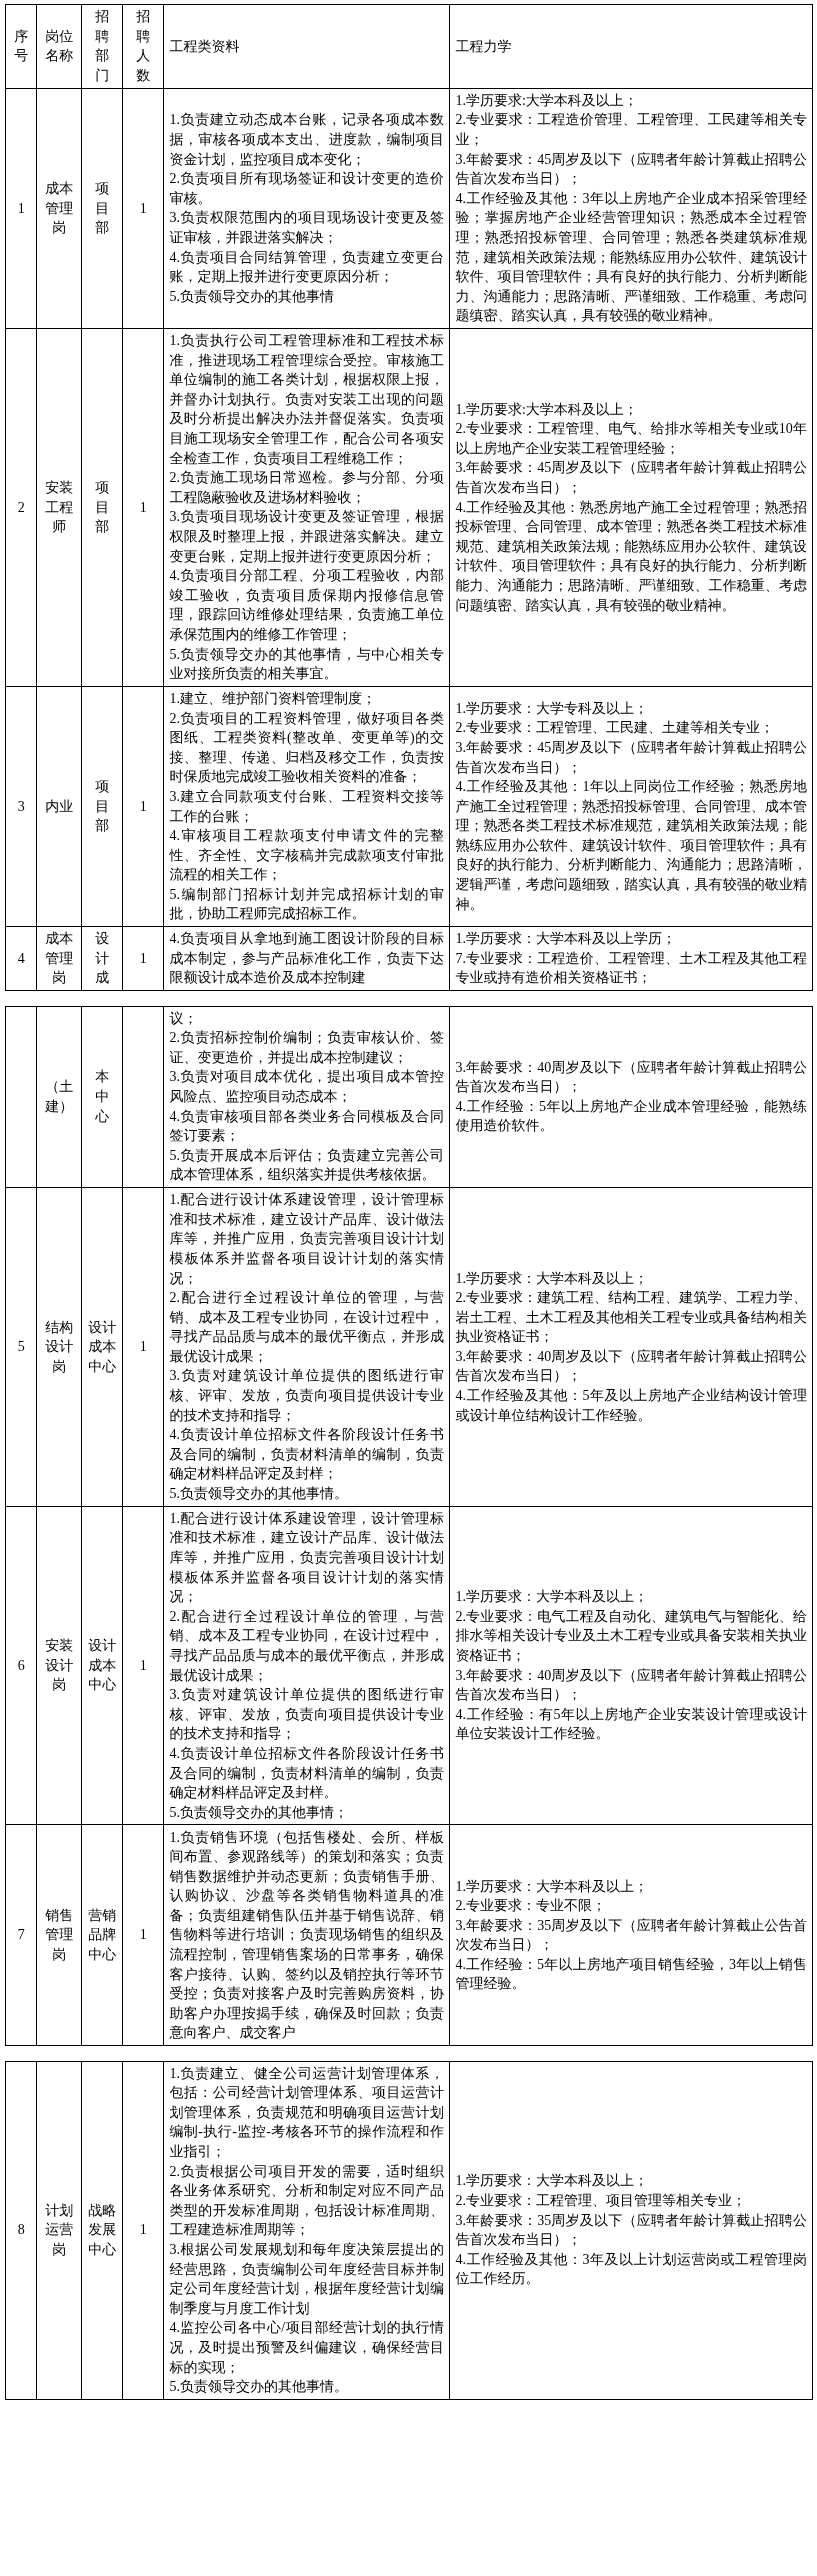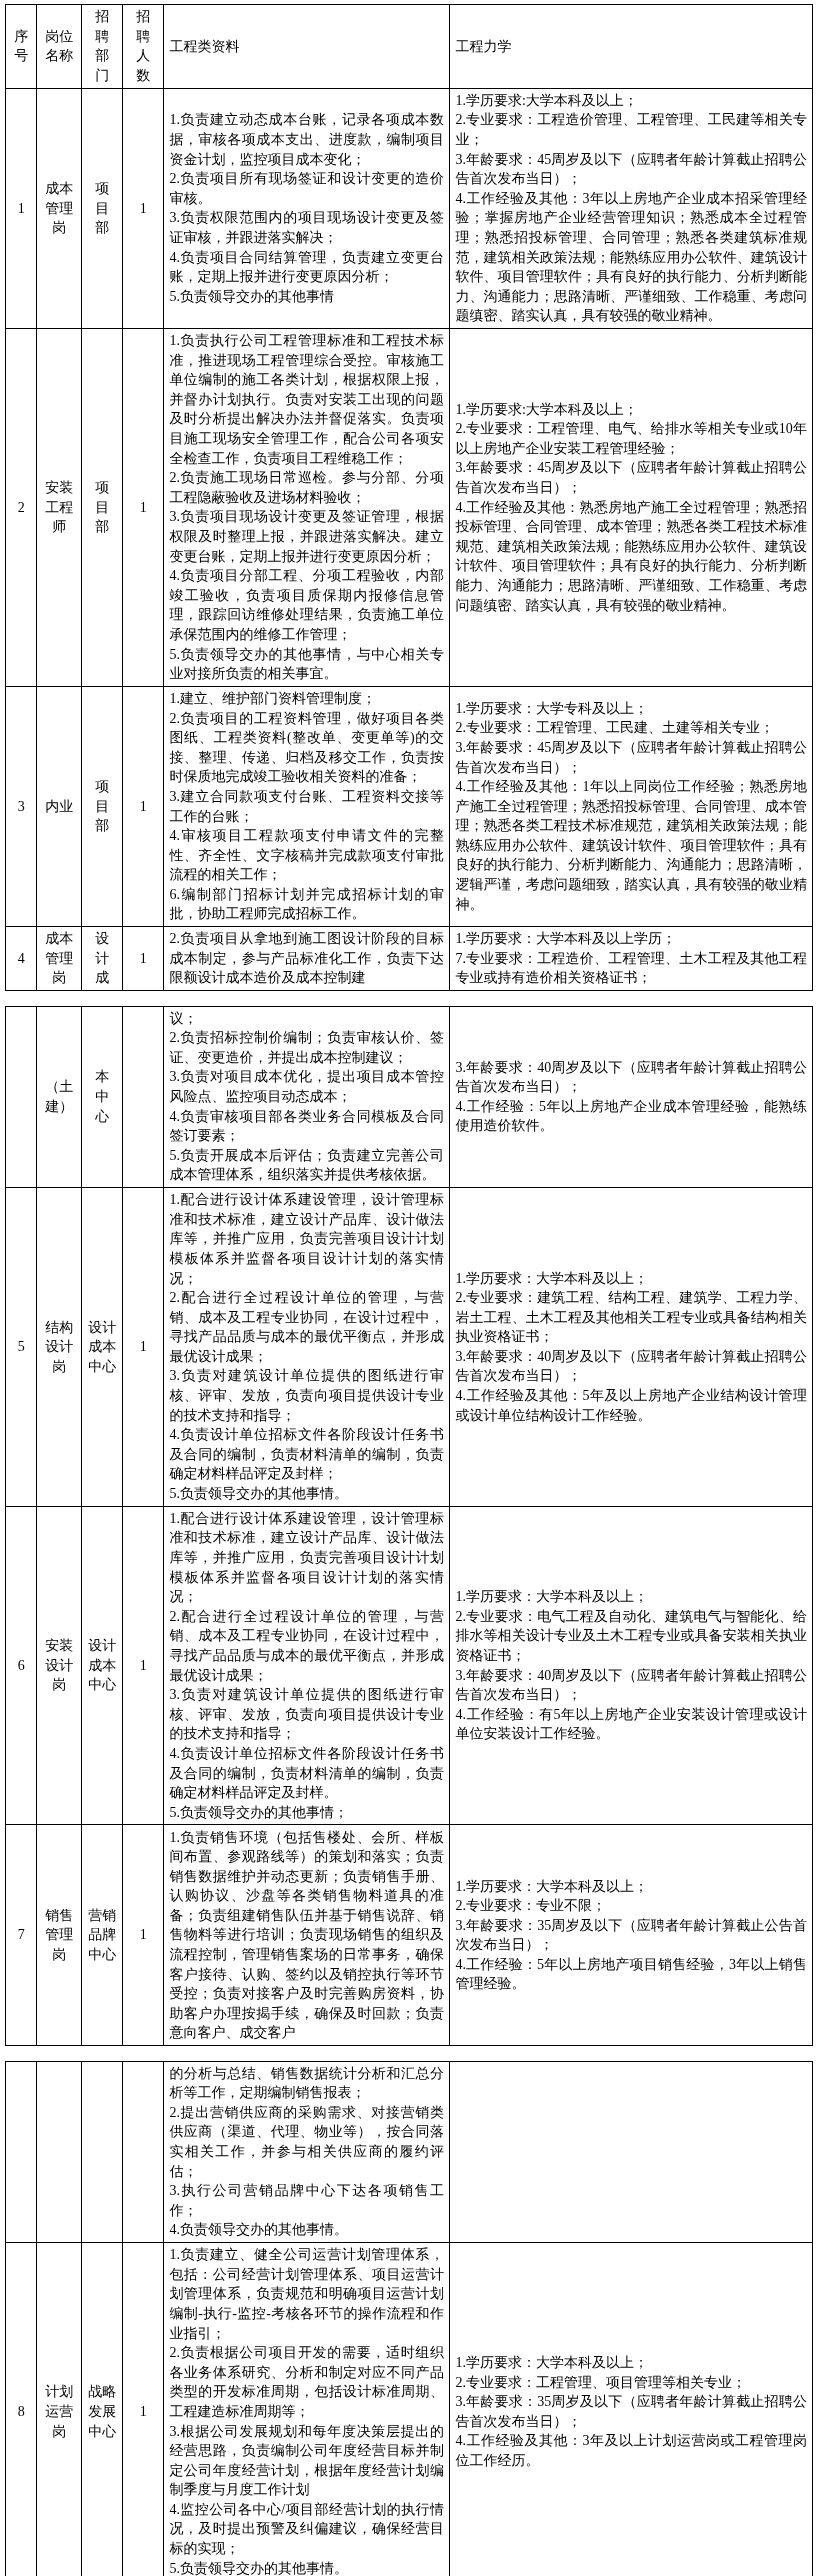--- a/index.html
+++ b/index.html
@@ -92,36 +92,36 @@
     <td class="c-no">3</td>
     <td class="c-name">内业</td>
     <td class="c-dept">项
 目
 部</td>
     <td class="c-count">1</td>
     <td class="c-duties">1.建立、维护部门资料管理制度；
 2.负责项目的工程资料管理，做好项目各类图纸、工程类资料(整改单、变更单等)的交接、整理、传递、归档及移交工作，负责按时保质地完成竣工验收相关资料的准备；
 3.建立合同款项支付台账、工程资料交接等工作的台账；
 4.审核项目工程款项支付申请文件的完整性、齐全性、文字核稿并完成款项支付审批流程的相关工作；
-6.编制部门招标计划并完成招标计划的审批，协助工程师完成招标工作。</td>
+5.编制部门招标计划并完成招标计划的审批，协助工程师完成招标工作。</td>
     <td class="c-quals">1.学历要求：大学专科及以上；
 2.专业要求：工程管理、工民建、土建等相关专业；
 3.年龄要求：45周岁及以下（应聘者年龄计算截止招聘公告首次发布当日）；
 4.工作经验及其他：1年以上同岗位工作经验；熟悉房地产施工全过程管理；熟悉招投标管理、合同管理、成本管理；熟悉各类工程技术标准规范，建筑相关政策法规；能熟练应用办公软件、建筑设计软件、项目管理软件；具有良好的执行能力、分析判断能力、沟通能力；思路清晰，逻辑严谨，考虑问题细致，踏实认真，具有较强的敬业精神。</td>
   </tr>
         <tr>
     <td class="c-no">4</td>
     <td class="c-name">成本
 管理
 岗</td>
     <td class="c-dept">设
 计
 成</td>
     <td class="c-count">1</td>
-    <td class="c-duties">2.负责项目从拿地到施工图设计阶段的目标成本制定，参与产品标准化工作，负责下达限额设计成本造价及成本控制建</td>
+    <td class="c-duties">4.负责项目从拿地到施工图设计阶段的目标成本制定，参与产品标准化工作，负责下达限额设计成本造价及成本控制建</td>
     <td class="c-quals">1.学历要求：大学本科及以上学历；
 7.专业要求：工程造价、工程管理、土木工程及其他工程专业或持有造价相关资格证书；</td>
   </tr>
       </tbody>
   </table>
 
   <table class="sec">
     <colgroup>
       <col class="w-no">
         <col class="w-name">
@@ -207,31 +207,20 @@
     <colgroup>
       <col class="w-no">
         <col class="w-name">
         <col class="w-dept">
       <col class="w-count">
         <col class="w-duties">
         <col class="w-quals">
     </colgroup>
     <tbody>
         <tr>
-    <td class="c-no"></td>
-    <td class="c-name"></td>
-    <td class="c-dept"></td>
-    <td class="c-count"></td>
-    <td class="c-duties">的分析与总结、销售数据统计分析和汇总分析等工作，定期编制销售报表；
-2.提出营销供应商的采购需求、对接营销类供应商（渠道、代理、物业等），按合同落实相关工作，并参与相关供应商的履约评估；
-3.执行公司营销品牌中心下达各项销售工作；
-4.负责领导交办的其他事情。</td>
-    <td class="c-quals"></td>
-  </tr>
-        <tr>
     <td class="c-no">8</td>
     <td class="c-name">计划
 运营
 岗</td>
     <td class="c-dept">战略
 发展
 中心</td>
     <td class="c-count">1</td>
     <td class="c-duties">1.负责建立、健全公司运营计划管理体系，包括：公司经营计划管理体系、项目运营计划管理体系，负责规范和明确项目运营计划编制-执行-监控-考核各环节的操作流程和作业指引；
 2.负责根据公司项目开发的需要，适时组织各业务体系研究、分析和制定对应不同产品类型的开发标准周期，包括设计标准周期、工程建造标准周期等；

